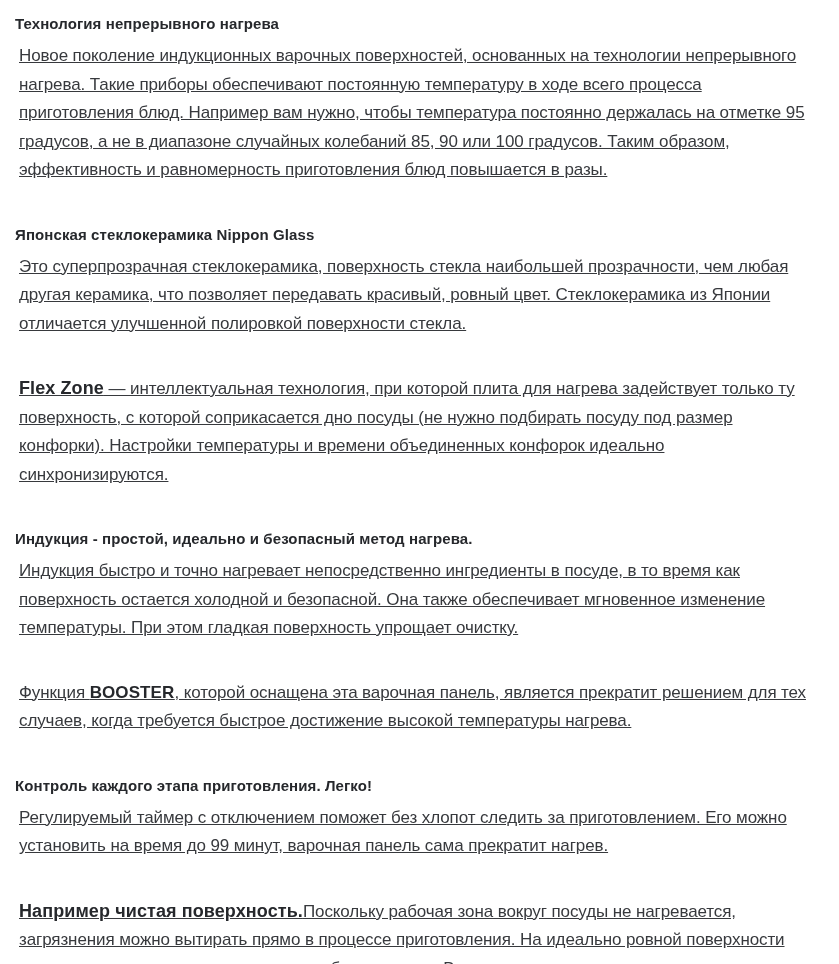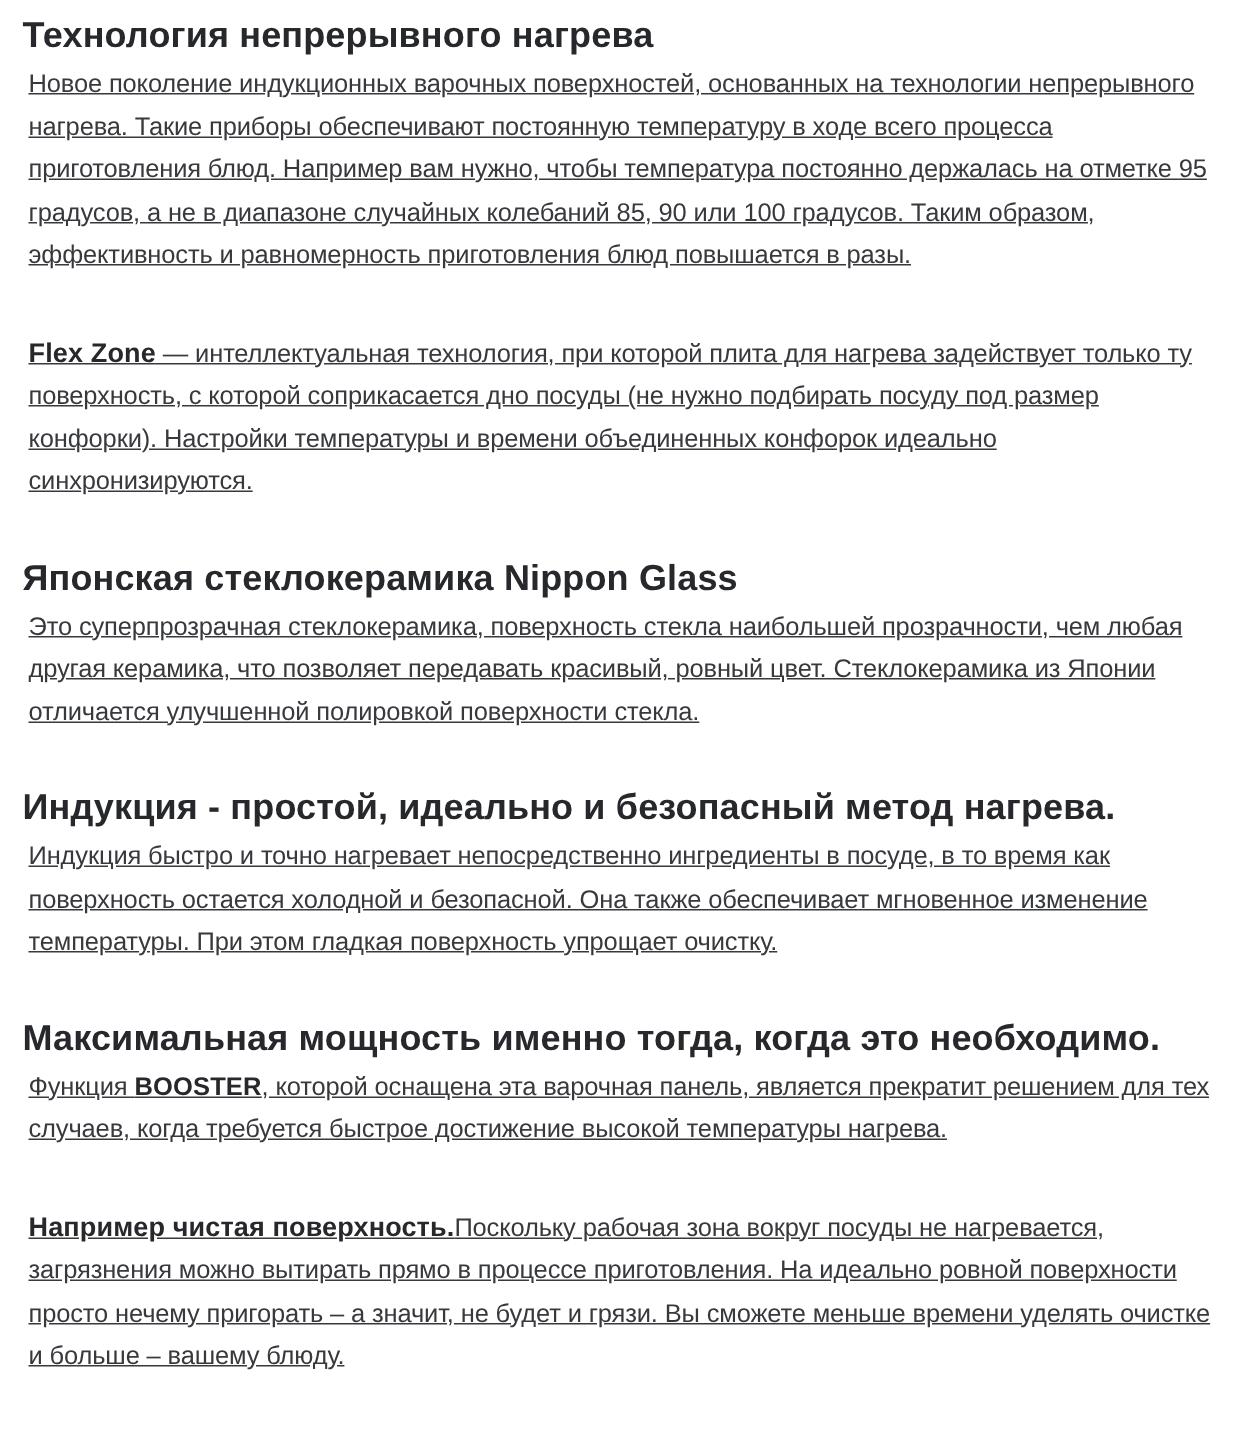--- a/index.html
+++ b/index.html
@@ -21,21 +21,21 @@
   }
   section {
     margin: 0 0 36px 0;
   }
   section:last-child {
     margin-bottom: 0;
   }
   h3 {
     margin: 0;
     padding: 0;
-    font-size: 24px;
+    font-size: 15px;
     line-height: 28px;
     font-weight: 700;
     color: #26282c;
     letter-spacing: 0.1px;
   }
   p {
     margin: 4px;
     padding: 0;
     font-size: 17px;
     line-height: 28.5px;
@@ -58,36 +58,39 @@
 <body>
 
 <main class="page">
 
   <section>
     <h3>Технология непрерывного нагрева</h3>
     <p>Новое поколение индукционных варочных поверхностей, основанных на технологии непрерывного нагрева. Такие приборы обеспечивают постоянную температуру в ходе всего процесса приготовления блюд. Например вам нужно, чтобы температура постоянно держалась на отметке 95 градусов, а не в диапазоне случайных колебаний 85, 90 или 100 градусов. Таким образом, эффективность и равномерность приготовления блюд повышается в разы.</p>
   </section>
 
   <section>
-    <p><span class="lead">Flex Zone</span><span> — интеллектуальная технология, при которой плита для нагрева задействует только ту поверхность, с которой соприкасается дно посуды (не нужно подбирать посуду под размер конфорки). Настройки температуры и времени объединенных конфорок идеально синхронизируются.</span></p>
+    <h3>Японская стеклокерамика Nippon Glass</h3>
+    <p>Это суперпрозрачная стеклокерамика, поверхность стекла наибольшей прозрачности, чем любая другая керамика, что позволяет передавать красивый, ровный цвет. Стеклокерамика из Японии отличается улучшенной полировкой поверхности стекла.</p>
   </section>
 
   <section>
-    <h3>Японская стеклокерамика Nippon Glass</h3>
-    <p>Это суперпрозрачная стеклокерамика, поверхность стекла наибольшей прозрачности, чем любая другая керамика, что позволяет передавать красивый, ровный цвет. Стеклокерамика из Японии отличается улучшенной полировкой поверхности стекла.</p>
+    <p><span class="lead">Flex Zone</span><span> — интеллектуальная технология, при которой плита для нагрева задействует только ту поверхность, с которой соприкасается дно посуды (не нужно подбирать посуду под размер конфорки). Настройки температуры и времени объединенных конфорок идеально синхронизируются.</span></p>
   </section>
 
   <section>
     <h3>Индукция - простой, идеально и безопасный метод нагрева.</h3>
     <p>Индукция быстро и точно нагревает непосредственно ингредиенты в посуде, в то время как поверхность остается холодной и безопасной. Она также обеспечивает мгновенное изменение температуры. При этом гладкая поверхность упрощает очистку.</p>
   </section>
 
   <section>
-    <h3>Максимальная мощность именно тогда, когда это необходимо.</h3>
     <p><span>Функция </span><strong>BOOSTER</strong><span>, которой оснащена эта варочная панель, является прекратит решением для тех случаев, когда требуется быстрое достижение высокой температуры нагрева.</span></p>
   </section>
 
+  <section>
+    <h3>Контроль каждого этапа приготовления. Легко!</h3>
+    <p>Регулируемый таймер с отключением поможет без хлопот следить за приготовлением. Его можно установить на время до 99 минут, варочная панель сама прекратит нагрев.</p>
+  </section>
 
   <section>
     <p><span class="lead">Например чистая поверхность.</span><span>Поскольку рабочая зона вокруг посуды не нагревается, загрязнения можно вытирать прямо в процессе приготовления. На идеально ровной поверхности просто нечему пригорать – а значит, не будет и грязи. Вы сможете меньше времени уделять очистке и больше – вашему блюду.</span></p>
   </section>
 
 </main>
 
 </body></html>

